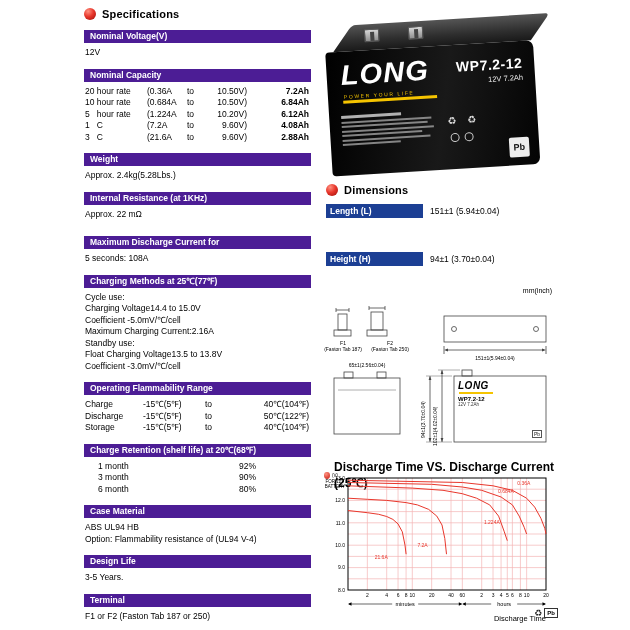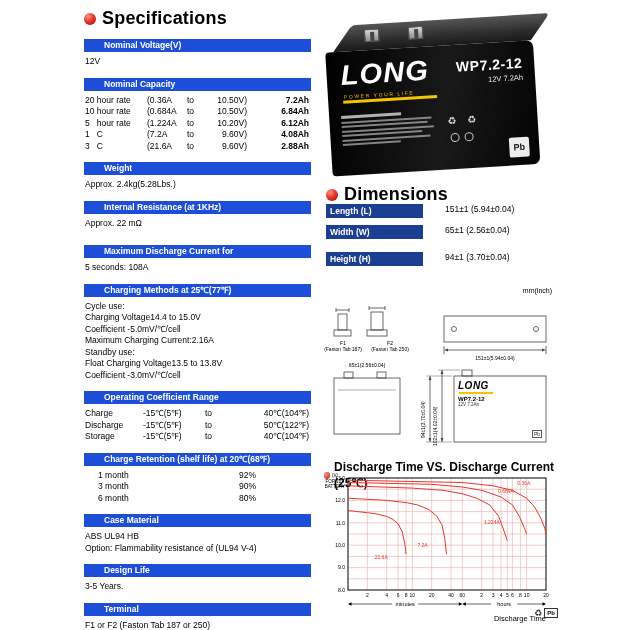--- a/index.html
+++ b/index.html
@@ -10,24 +10,24 @@
     overflow:hidden;
   }
 
   
   .ball {
     width:12px; height:12px; border-radius:50%;
     background: radial-gradient(circle at 35% 28%, #ff9180 0%, #e8372c 45%, #9c0b05 100%);
     flex:0 0 auto;
   }
   .hdr { display:flex; align-items:center; gap:6px; }
-  .hdr-title { font-size:18px; font-weight:bold; letter-spacing:0.2px; }
+  .hdr-title { font-size:11px; font-weight:bold; letter-spacing:0.2px; }
   .sec-bar {
-    background:#1d4ed8; color:#fff; font-weight:bold;
-    font-size:8.5px; line-height:13px; padding:0 20px; margin-top:10px;
+    background:#4c1d95; color:#fff; font-weight:bold;
+    font-size:8.5px; line-height:13px; padding:0 6px; margin-top:10px;
   }
   .sec-bar.mt-lg { margin-top:16px; }
   .sec-body { font-size:8.5px; line-height:11.5px; padding:4px 0 0 1px; }
 
   
   .left-col { position:absolute; left:84px; top:8px; width:227px; }
 
   .cap-row { display:flex; }
   .cap-rate { width:62px; white-space:pre; }
   .cap-cur  { width:40px; }
@@ -88,21 +88,21 @@
   .bat-circles { position:absolute; left:120px; top:88px; display:flex; gap:5px; }
   .bat-circles b { width:9px; height:9px; border:1px solid #cfcfcf; border-radius:50%; }
   .bat-pb {
     position:absolute; right:10px; bottom:8px; width:20px; height:20px; background:#ededed;
     border-radius:2px; display:flex; align-items:center; justify-content:center;
     color:#111; font-weight:bold; font-size:9px;
   }
 
   
   .dims-hdr { position:absolute; left:4px; top:176px; }
-  .dim-row { position:absolute; left:4px; width:230px; display:flex; align-items:flex-start;gap:15px; }
+  .dim-row { position:absolute; left:4px; width:230px; display:flex; align-items:center; }
   .dim-bar {
     width:97px; background:#1c3f94; color:#fff; font-weight:bold;
     font-size:8.5px; line-height:14px; padding:0 4px; flex:0 0 auto;
   }
   .dim-val { font-size:8.5px; margin-left:7px; }
   .unit-note { position:absolute; right:6px; top:279px; font-size:7px; }
 
   
   .drawings { position:absolute; left:0; top:292px; width:236px; height:158px; }
   .drawings svg { position:absolute; left:0; top:0; overflow:visible; }
@@ -215,21 +215,21 @@
     <div class="kv">
         <span>Float Charging Voltage</span>
         <span>13.5 to 13.8V</span>
       </div>
     <div class="kv">
         <span>Coefficient -3.0mV/℃/cell</span>
         <span></span>
       </div>
   </div>
 
-  <div class="sec-bar">Operating Coefficient Range</div>
+  <div class="sec-bar">Operating Flammability Range</div>
   <div class="sec-body">
     <div class="temp-row">
         <span class="temp-label">Charge</span>
         <span class="temp-low">-15℃(5℉)</span>
         <span class="temp-to">to</span>
         <span class="temp-high">40℃(104℉)</span>
       </div>
     <div class="temp-row">
         <span class="temp-label">Discharge</span>
         <span class="temp-low">-15℃(5℉)</span>
@@ -306,24 +306,20 @@
   </div>
 
   <div class="hdr dims-hdr">
     <span class="ball"></span>
     <span class="hdr-title">Dimensions</span>
   </div>
 
   <div class="dim-row" style="top:196px">
     <span class="dim-bar">Length (L)</span>
     <span class="dim-val">151±1 (5.94±0.04)</span>
-  </div>
-  <div class="dim-row" style="top:217px">
-    <span class="dim-bar">Width (W)</span>
-    <span class="dim-val">65±1 (2.56±0.04)</span>
   </div>
   <div class="dim-row" style="top:244px">
     <span class="dim-bar">Height (H)</span>
     <span class="dim-val">94±1 (3.70±0.04)</span>
   </div>
   <div class="unit-note">mm(inch)</div>
 
   <div class="drawings">
     <svg width="236" height="158">
 

